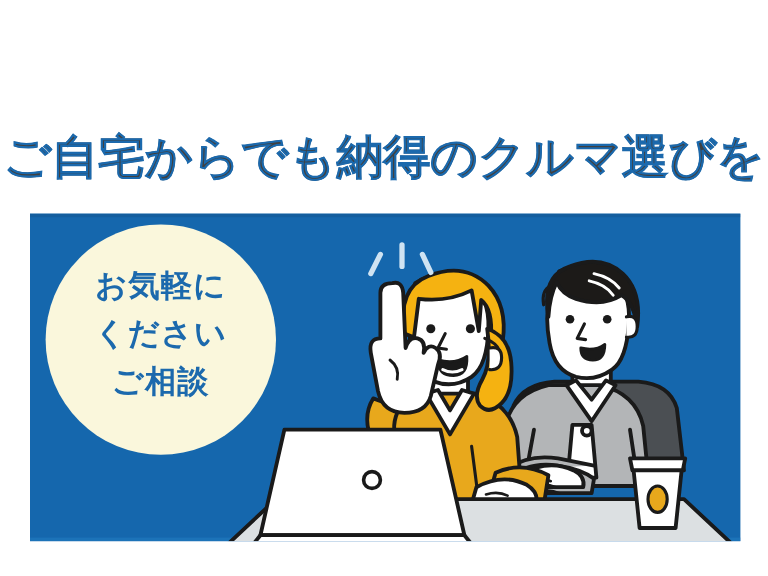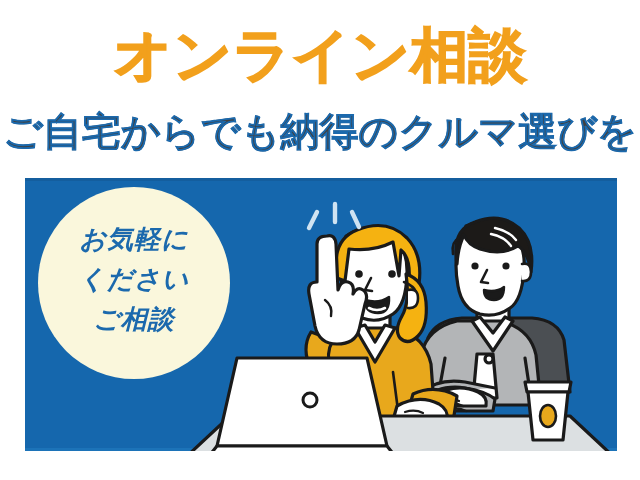--- a/index.html
+++ b/index.html
@@ -85,21 +85,20 @@
 
   
   .badge {
     position: absolute;
     left: 13px;
     top: 9px;
     width: 192px;
     height: 192px;
     border-radius: 50%;
     background: #FAF7DC;
-    font-style: italic;
   }
   .badge-text {
     position: absolute;
     left: 0;
     top: 32px;
     width: 192px;
     text-align: center;
     color: #1B69AD;
     font-size: 26px;
     line-height: 40px;
@@ -116,21 +115,20 @@
     width: 592px; height: 273px;
   }
   .art svg { display: block; }
 </style>
 </head>
 <body>
 
 <div id="banner">
 
   <div class="headline-area">
-    <div class="headline-main">オンライン相談</div>
     <div class="headline-sub">ご自宅からでも納得のクルマ選びを</div>
   </div>
 
   <div class="panel">
     <div class="panel-topline"></div>
     <div class="panel-botline"></div>
 
     <div class="art">
       <svg width="592" height="273" viewBox="0 0 592 273" xmlns="http://www.w3.org/2000/svg">
         <defs>

